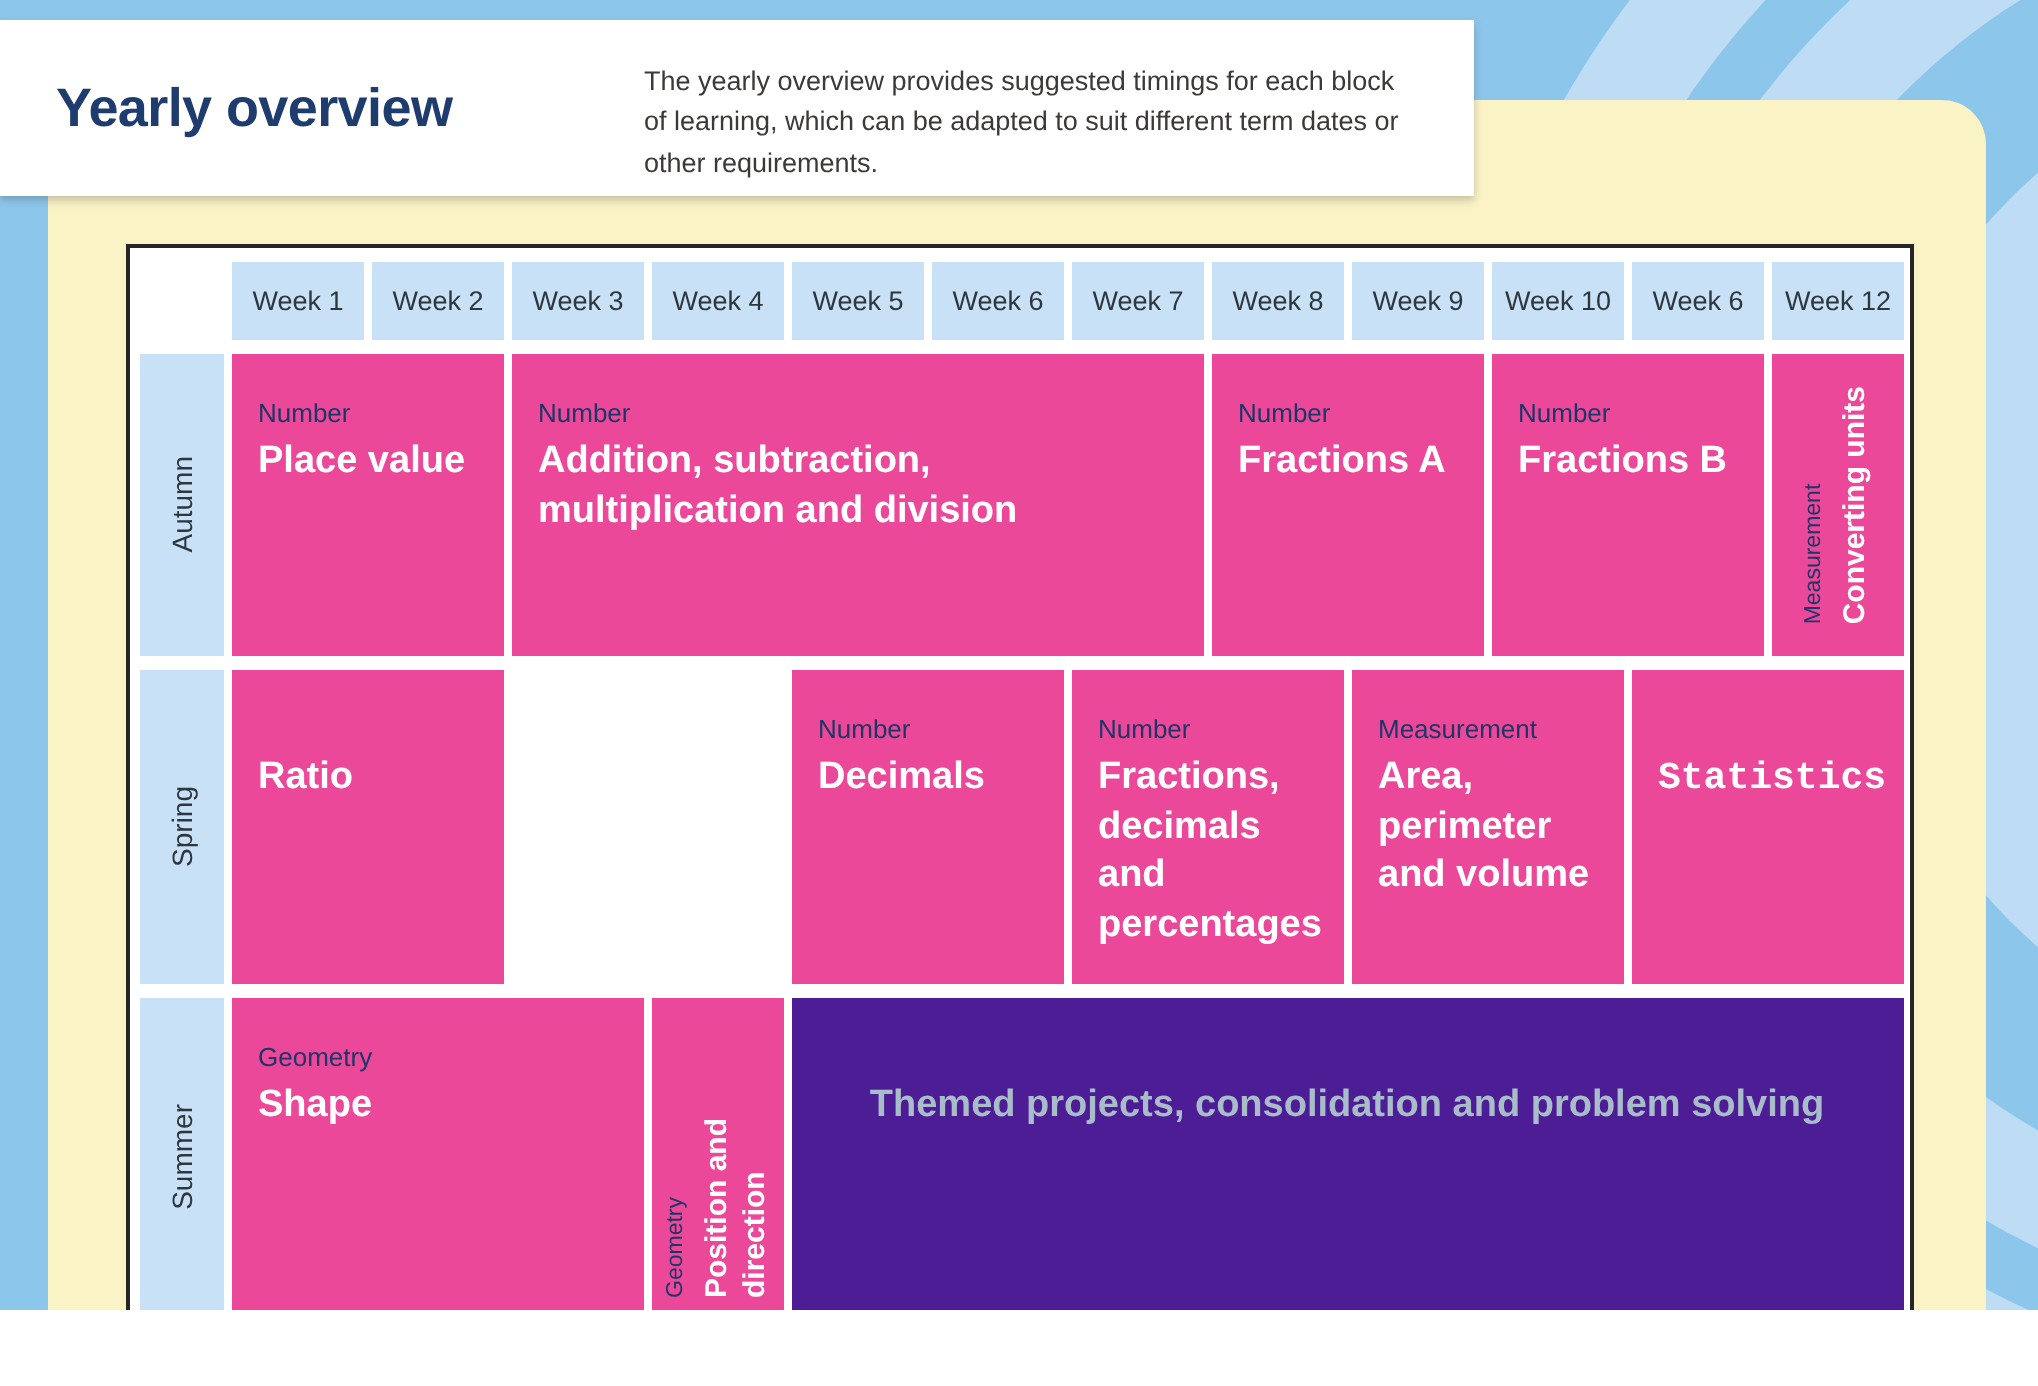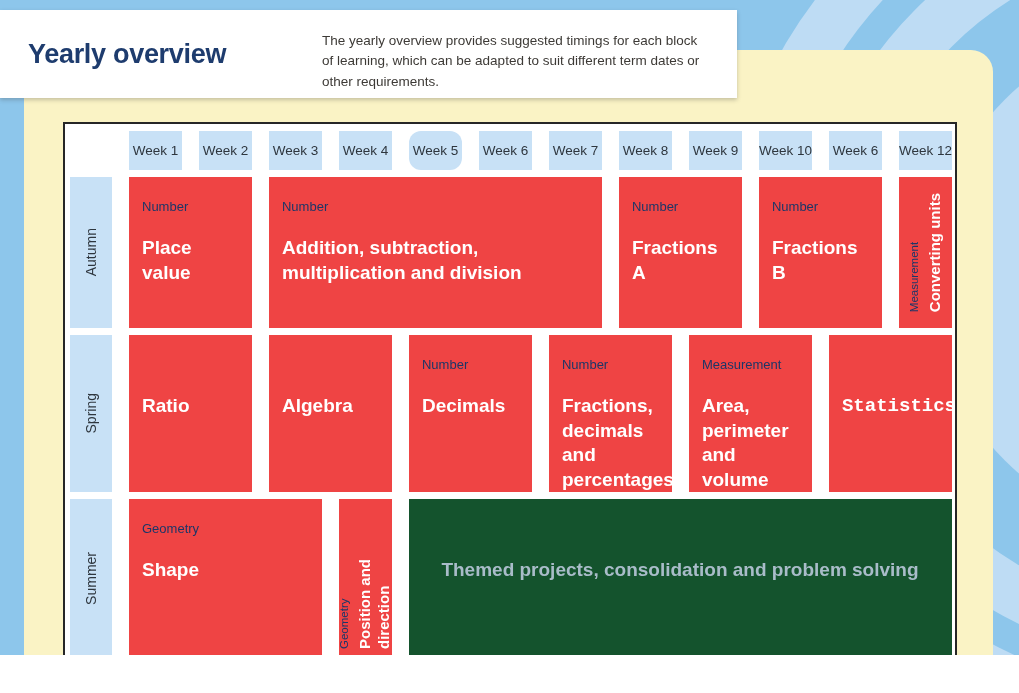--- a/index.html
+++ b/index.html
@@ -27,44 +27,44 @@
   }
   .table-wrap {
     position:absolute; left:63px; top:122px; width:894px; height:556px;
     background:#ffffff; border:2px solid #262626; box-sizing:border-box;
   }
   .grid {
     width:100%; height:100%; box-sizing:border-box;
     display:grid;
     grid-template-columns:42px repeat(12,1fr);
     grid-template-rows:39px 151px 157px 158px;
-    gap:7px 17px;
+    gap:7px 4px;
     padding:7px 3px 0 5px;
   }
   .week-head {
     background:#c8e1f6; display:flex; align-items:center; justify-content:center;
     font-size:13.5px; color:#2e363e; white-space:nowrap;
   }
   .term {
     background:#c8e1f6; display:flex; align-items:center; justify-content:center;
   }
   .term span {
     writing-mode:vertical-rl; transform:rotate(180deg);
     font-size:14px; color:#2e363e;
   }
   .block {
-    background:#ef4444; padding:20px 14px 0 13px; box-sizing:border-box; overflow:hidden;
+    background:#ec4899; padding:20px 14px 0 13px; box-sizing:border-box; overflow:hidden;
   }
   .block .cat {
     font-size:13px; line-height:19px; min-height:19px; color:#1c3668;
   }
   .block .title {
-    margin-top:20px; font-size:19px; font-weight:bold; color:#ffffff; line-height:1.3;
+    margin-top:3px; font-size:19px; font-weight:bold; color:#ffffff; line-height:1.3;
   }
-  .block.gray { background:#14532d; }
+  .block.gray { background:#4c1d95; }
   .block.gray .title { color:#a9bcc9; text-align:center; }
   .block.vert {
     display:flex; align-items:center; justify-content:center; padding:0;
   }
   .vwrap {
     writing-mode:vertical-rl; transform:rotate(180deg); max-height:142px;
   }
   .vwrap .cat { font-size:11.5px; line-height:15px; min-height:0; margin-left:4px; }
   .vwrap .title { margin-top:0; font-size:15px; line-height:1.25; }
 </style>
@@ -86,21 +86,21 @@
     <p>The yearly overview provides suggested timings for each block of learning, which can be adapted to suit different term dates or other requirements.</p>
   </div>
 
   <div class="table-wrap">
     <div class="grid" id="grid">
         <div class="spacer" style="grid-area: 1 / 1;"></div>
         <div class="week-head" style="grid-area: 1 / 2;">Week 1</div>
         <div class="week-head" style="grid-area: 1 / 3;">Week 2</div>
         <div class="week-head" style="grid-area: 1 / 4;">Week 3</div>
         <div class="week-head" style="grid-area: 1 / 5;">Week 4</div>
-        <div class="week-head" style="grid-area: 1 / 6; border-radius: 12px;">Week 5</div>
+        <div class="week-head" style="grid-area: 1 / 6;">Week 5</div>
         <div class="week-head" style="grid-area: 1 / 7;">Week 6</div>
         <div class="week-head" style="grid-area: 1 / 8;">Week 7</div>
         <div class="week-head" style="grid-area: 1 / 9; text-align: center;">Week 8</div>
         <div class="week-head" style="grid-area: 1 / 10;">Week 9</div>
         <div class="week-head" style="grid-area: 1 / 11;">Week 10</div>
         <div class="week-head" style="grid-area: 1 / 12;">Week 6</div>
         <div class="week-head" style="grid-area: 1 / 13;">Week 12</div>
         <div class="term" style="grid-area: 2 / 1;">
           <span>Autumn</span>
         </div>
@@ -125,24 +125,20 @@
             <div class="cat">Measurement</div>
             <div class="title">Converting units</div>
           </div>
         </div>
         <div class="term" style="grid-area: 3 / 1;">
           <span>Spring</span>
         </div>
         <div class="block" style="grid-area: 3 / 2 / auto / span 2;">
           <div class="cat"></div>
           <div class="title">Ratio</div>
-        </div>
-        <div class="block" style="grid-area: 3 / 4 / auto / span 2;">
-          <div class="cat"></div>
-          <div class="title">Algebra</div>
         </div>
         <div class="block" style="grid-area: 3 / 6 / auto / span 2;">
           <div class="cat">Number</div>
           <div class="title">Decimals</div>
         </div>
         <div class="block" style="grid-area: 3 / 8 / auto / span 2;">
           <div class="cat">Number</div>
           <div class="title">Fractions, decimals and percentages</div>
         </div>
         <div class="block" style="grid-area: 3 / 10 / auto / span 2;">

